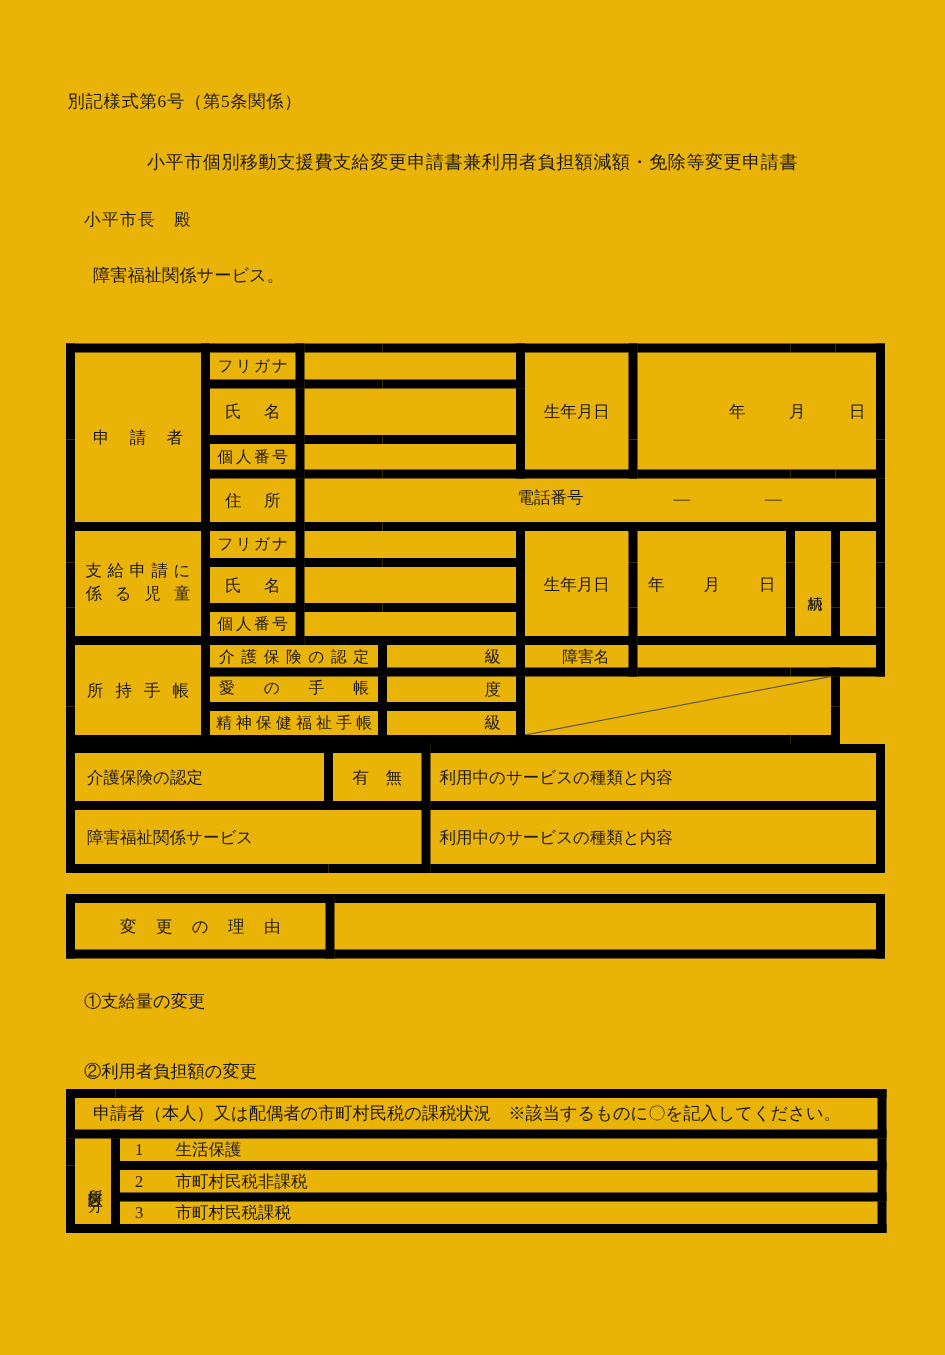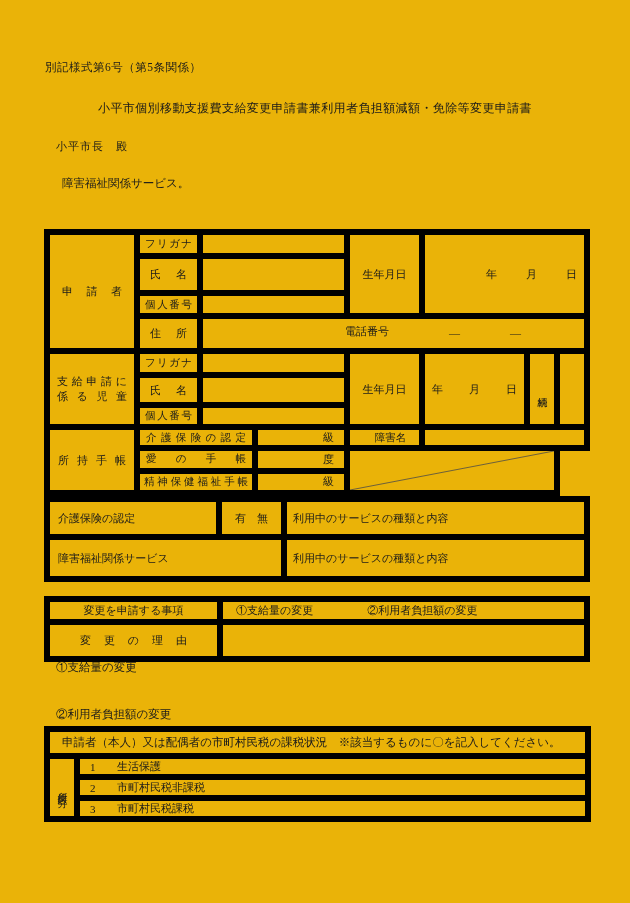--- a/index.html
+++ b/index.html
@@ -207,31 +207,20 @@
     </tr>
   </tbody>
     </table>
 
   <table class="t t3">
     <colgroup>
         <col style="width:173px">
         <col style="width:367px">
       </colgroup>
     <tbody>
-        <tr style="height:23px">
-      <td class="c">
-        <span>変更を申請する事項</span>
-      </td>
-      <td>
-        <div class="flexrow" style="padding-left:13px; gap:54px">
-          <span>①支給量の変更</span>
-          <span>②利用者負担額の変更</span>
-        </div>
-      </td>
-    </tr>
     <tr style="height:37px">
       <td>
         <div class="dist" style="padding:0 30px">変更の理由</div>
       </td>
       <td></td>
     </tr>
   </tbody>
     </table>
 
   <div class="sec-label" id="supply-label">①支給量の変更</div>

